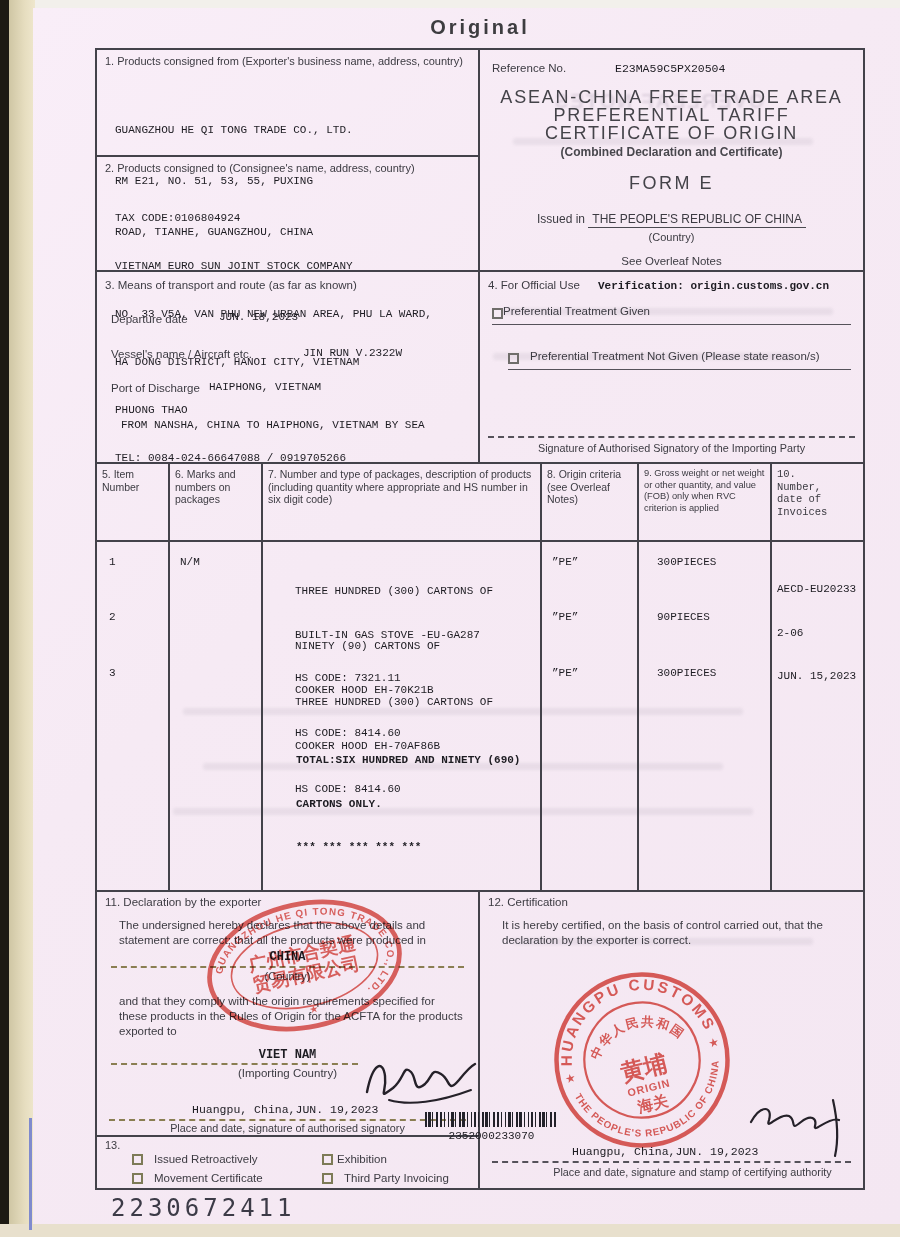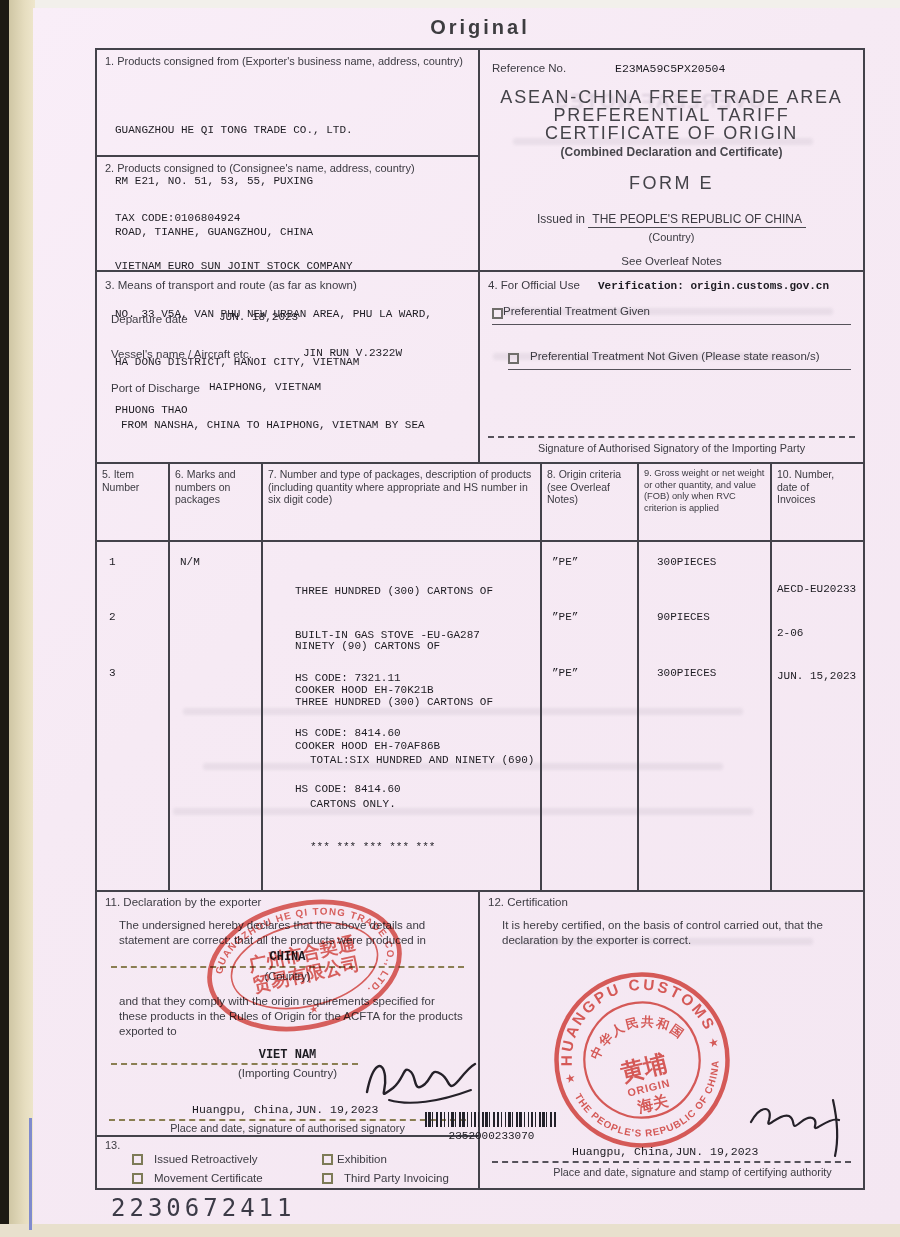--- a/index.html
+++ b/index.html
@@ -76,20 +76,21 @@
     </div>
 
     <div class="box" style="left:0;top:107px;width:385px;height:117px;">
       <div class="abs lbl" style="left:8px;top:5px;right:8px;">2. Products consigned to (Consignee's name, address, country)</div>
       <div class="abs mono" style="left:18px;top:21px;line-height:16px;">
         <div>TAX CODE:0106804924</div>
         <div>VIETNAM EURO SUN JOINT STOCK COMPANY</div>
         <div>NO. 33 V5A, VAN PHU NEW URBAN AREA, PHU LA WARD,</div>
         <div>HA DONG DISTRICT, HANOI CITY, VIETNAM</div>
         <div>PHUONG THAO</div>
+        <div>TEL: 0084-024-66647088 / 0919705266</div>
       </div>
     </div>
 
     <div class="box" style="left:383px;top:0;width:387px;height:224px;">
       <span class="abs lbl" style="left:12px;top:12px;font-size:11.5px;">Reference No.</span>
       <span class="abs mono" style="left:135px;top:12px;font-size:11.5px;">E23MA59C5PX20504</span>
       <div class="abs title center" style="left:0;top:38px;width:100%;">
         <div>ASEAN-CHINA FREE TRADE AREA</div>
         <div>PREFERENTIAL TARIFF</div>
         <div>CERTIFICATE OF ORIGIN</div>
@@ -140,21 +141,21 @@
           </div>
         <div class="tcol" style="width:279px;">
             <div class="th">7. Number and type of packages, description of products (including quantity where appropriate and HS number in six digit code)</div>
           </div>
         <div class="tcol" style="width:97px;">
             <div class="th">8. Origin criteria (see Overleaf Notes)</div>
           </div>
         <div class="tcol" style="width:133px;">
             <div class="th th-small">9. Gross weight or net weight or other quantity, and value (FOB) only when RVC criterion is applied</div>
           </div>
-        <div class="tcol" style="width:70px;">
+        <div class="tcol" style="width:70px;font-family:Liberation Mono, monospace;">
             <div class="th">10. Number, date of Invoices</div>
           </div>
       </div>
       <div class="abs" style="left:0;top:76px;width:766px;border-top:2px solid #43424a;"></div>
       <div class="tbody">
         <div class="tcol" style="width:73px;">
           <span class="abs mono" style="left:12px;top:13px;">1</span>
           <span class="abs mono" style="left:12px;top:68px;">2</span>
           <span class="abs mono" style="left:12px;top:124px;">3</span>
         </div>
@@ -170,21 +171,21 @@
           <div class="abs mono" style="left:32px;top:68px;">
             <div>NINETY (90) CARTONS OF</div>
             <div>COOKER HOOD EH-70K21B</div>
             <div>HS CODE: 8414.60</div>
           </div>
           <div class="abs mono" style="left:32px;top:124px;">
             <div>THREE HUNDRED (300) CARTONS OF</div>
             <div>COOKER HOOD EH-70AF86B</div>
             <div>HS CODE: 8414.60</div>
           </div>
-          <div class="abs mono" style="left:47px;top:182px;">
+          <div class="abs mono" style="left:33px;top:182px;font-weight:bold;">
             <div>TOTAL:SIX HUNDRED AND NINETY (690)</div>
             <div>CARTONS ONLY.</div>
             <div>*** *** *** *** ***</div>
           </div>
         </div>
         <div class="tcol" style="width:97px;">
           <span class="abs mono" style="left:10px;top:13px;">”PE”</span>
           <span class="abs mono" style="left:10px;top:68px;">”PE”</span>
           <span class="abs mono" style="left:10px;top:124px;">”PE”</span>
         </div>

